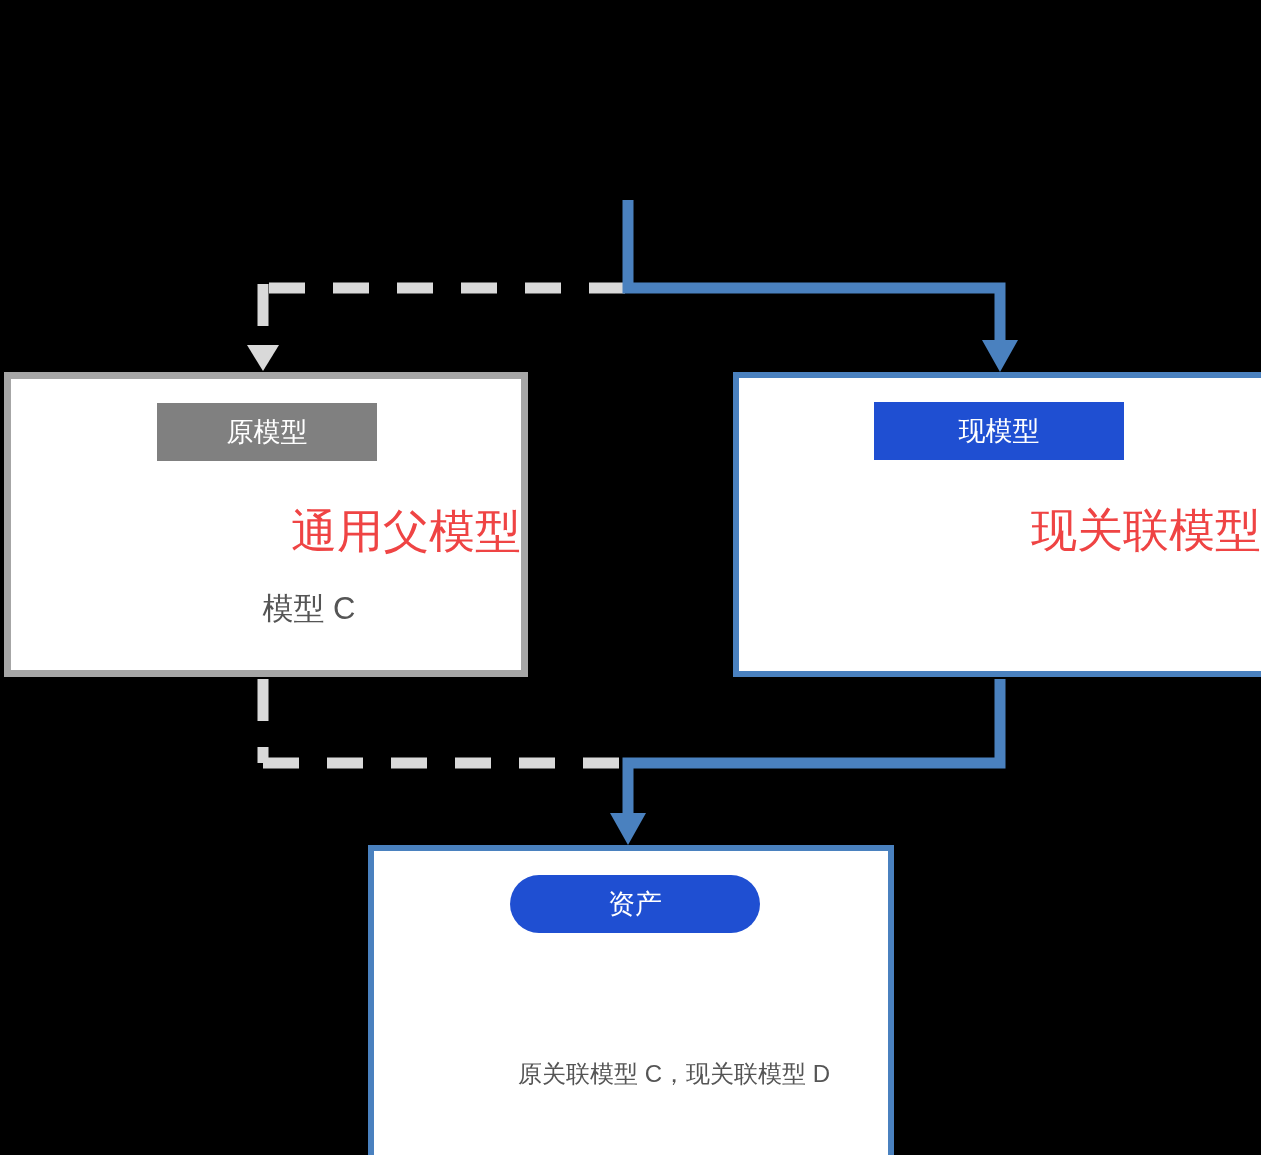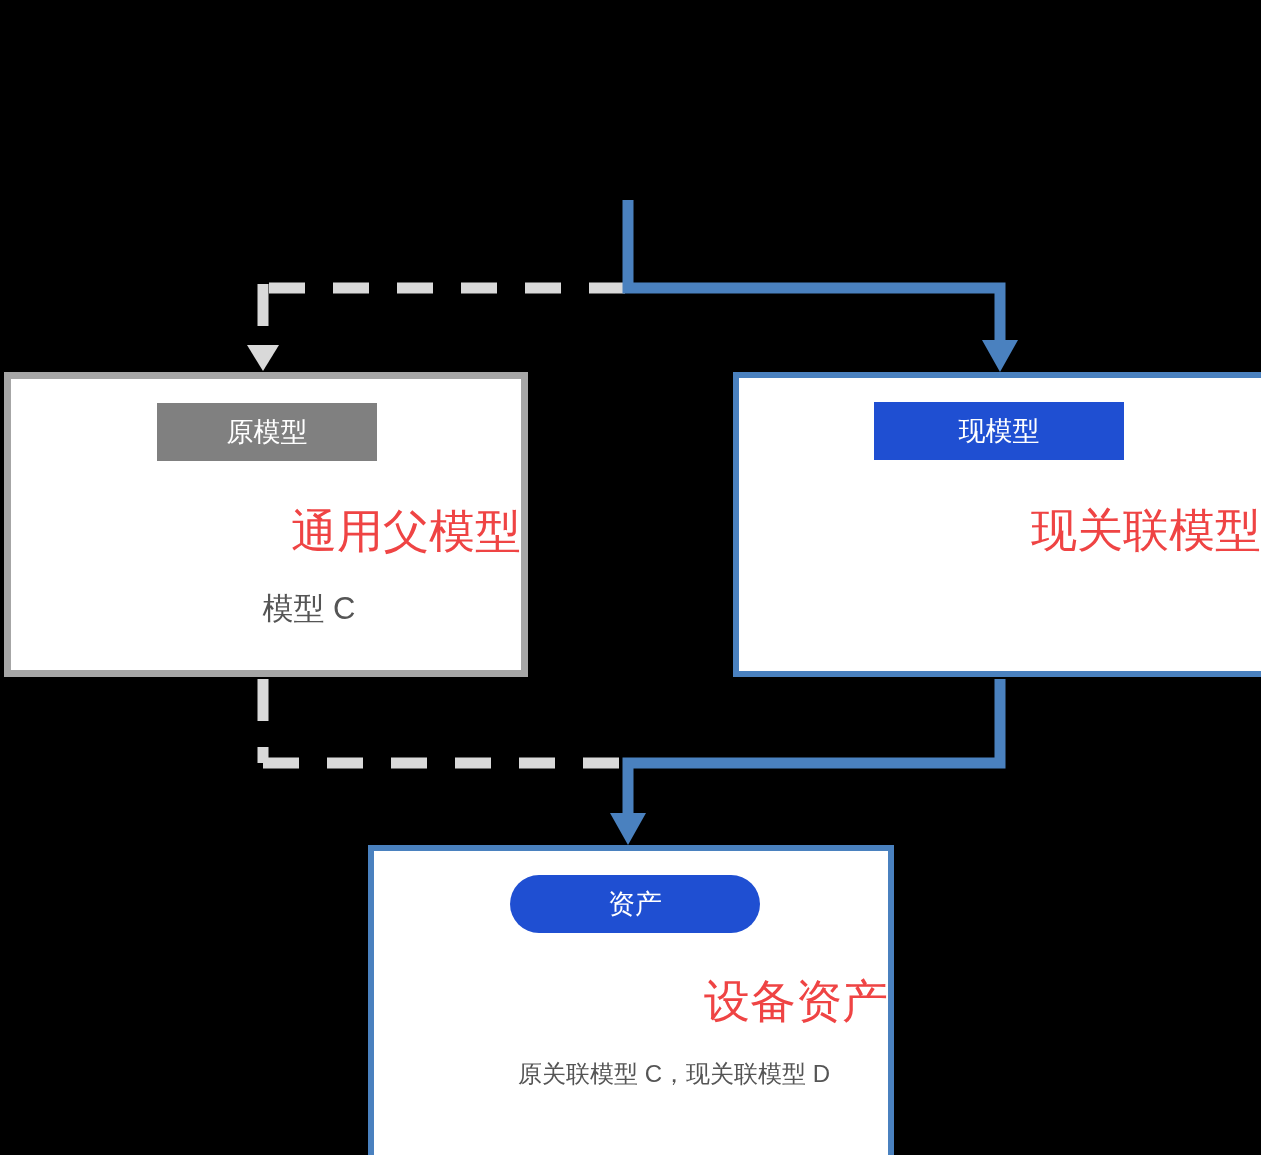--- a/index.html
+++ b/index.html
@@ -182,17 +182,16 @@
     <div class="node-sub">模型 C</div>
   </div>
 
   <div class="node node-current">
     <div class="badge badge-blue-right">现模型</div>
     <div class="node-title">现关联模型</div>
   </div>
 
   <div class="node node-asset">
     <div class="badge badge-blue-asset">资产</div>
-    <div class="node-title">设备资产</div>
     <div class="node-sub">原关联模型 C，现关联模型 D</div>
   </div>
 
 </div>
 
 </body></html>

